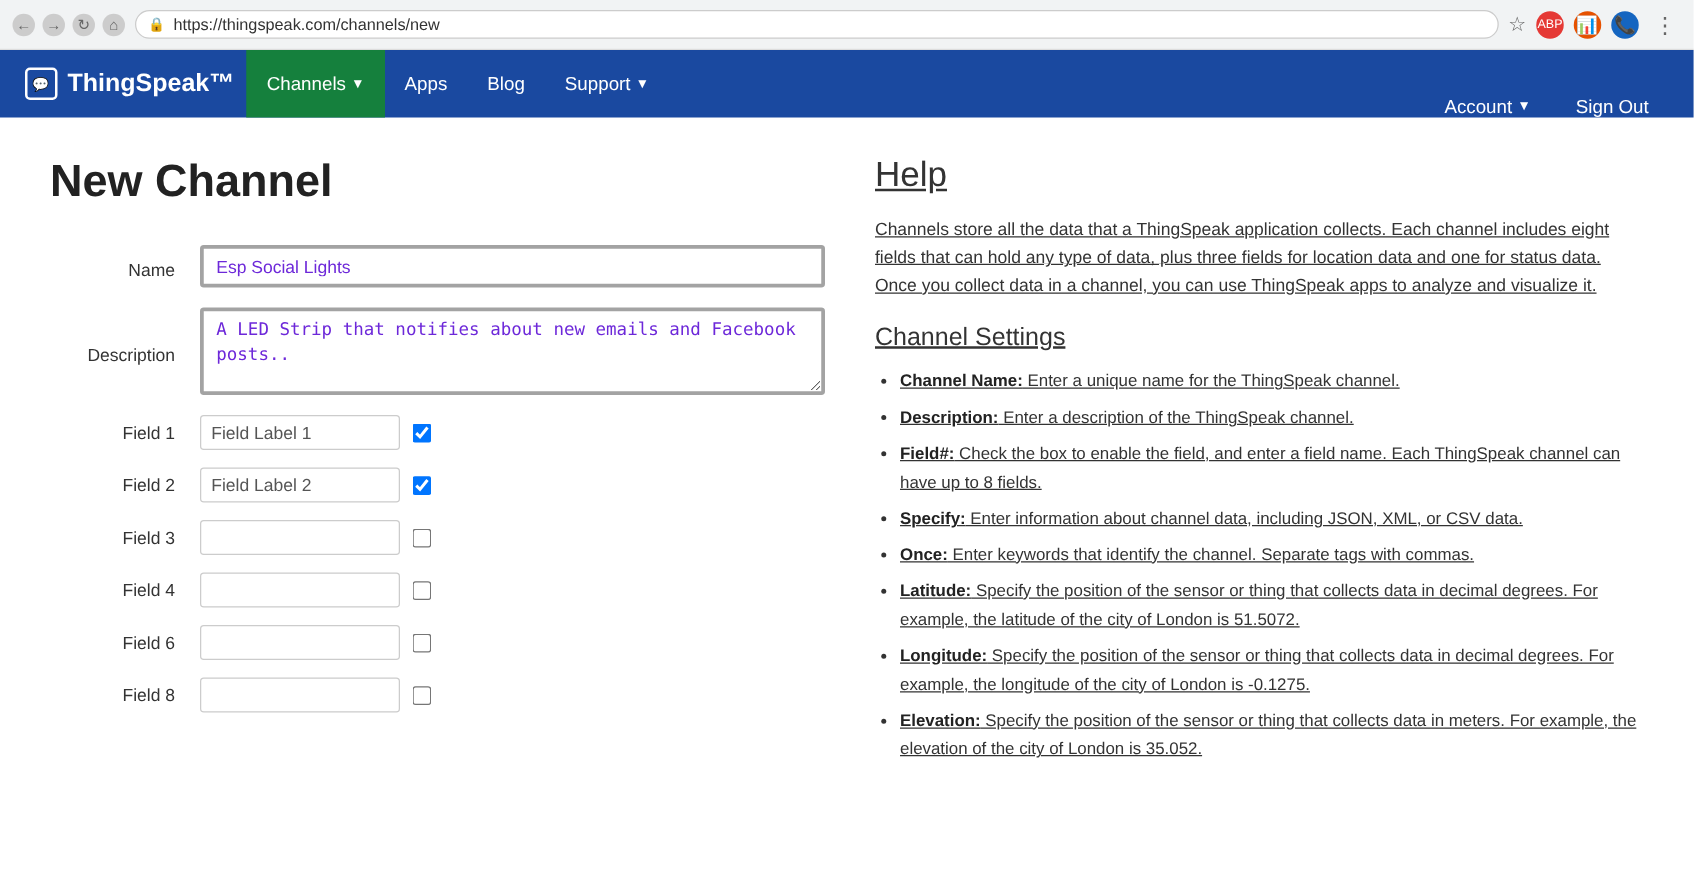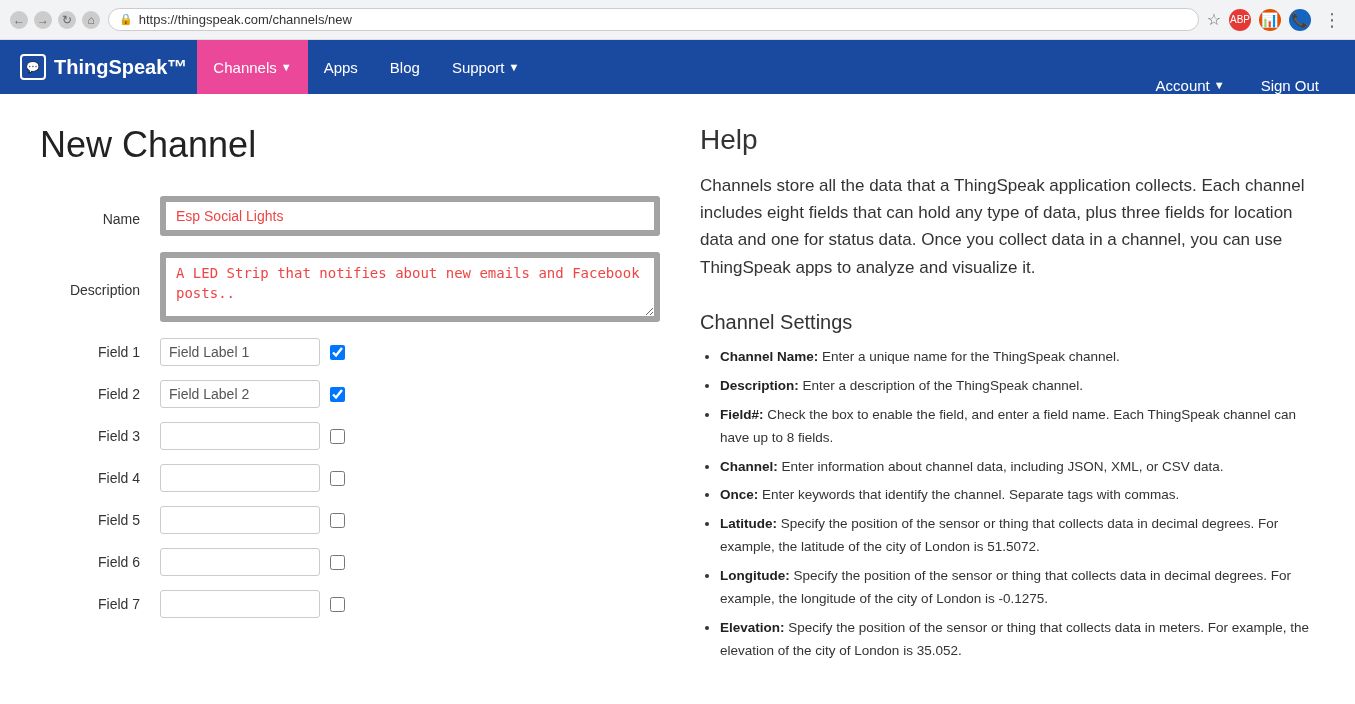--- a/index.html
+++ b/index.html
@@ -76,38 +76,38 @@
     .nav-item {
       color: #fff;
       padding: 0 16px;
       height: 54px;
       display: flex; align-items: center;
       cursor: pointer;
       font-size: 15px;
       text-decoration: none;
       position: relative;
     }
-    .nav-item.active { background: #ec4899; }
+    .nav-item.active { background: #15803d; }
     .nav-item .caret { margin-left: 4px; font-size: 11px; }
     .nav-right { display: flex; align-items: center; gap: 4px; margin-left: auto; margin-top: 36px; }
     .nav-right .nav-item { font-size: 15px; }
 
     
     .main-container {
       display: flex;
       max-width: 1355px;
       padding: 30px 40px;
       gap: 40px;
     }
     .left-panel { flex: 0 0 620px; max-width: 620px; }
-    .right-panel { flex: 1; }
+    .right-panel { flex: 1; text-decoration: underline; }
 
     h1.page-title {
       font-size: 36px;
-      font-weight: normal;
+      font-weight: bold;
       color: #222;
       margin-bottom: 30px;
     }
 
     
     .form-row {
       display: flex;
       align-items: center;
       margin-bottom: 16px;
     }
@@ -116,24 +116,24 @@
       text-align: right;
       padding-right: 20px;
       padding-top: 6px;
       font-size: 14px;
       color: #333;
       flex-shrink: 0;
     }
     .form-input {
       flex: 1;
       padding: 6px 10px;
-      border: 6px solid #a3a3a3;
+      border: 3px solid #a3a3a3;
       border-radius: 3px;
       font-size: 14px;
-      color: #ef4444;
+      color: #6d28d9;
       outline: none;
     }
     textarea.form-input {
       resize: vertical;
       min-height: 70px;
       line-height: 1.4;
     }
     .field-row {
       display: flex;
       align-items: center;
@@ -168,24 +168,24 @@
       color: #333;
       margin-bottom: 16px;
     }
     .help-section-title {
       font-size: 20px;
       font-weight: normal;
       color: #333;
       margin-bottom: 12px;
     }
     .help-text {
-      font-size: 17px;
+      font-size: 14px;
       color: #333;
       line-height: 1.6;
-      margin-bottom: 30px;
+      margin-bottom: 20px;
     }
     .help-list {
       padding-left: 20px;
       font-size: 13.5px;
       color: #333;
       line-height: 1.7;
     }
     .help-list li { margin-bottom: 6px; }
     .help-list li b { color: #222; }
 
@@ -281,46 +281,41 @@
             <label class="field-label">Field 3</label>
             <input type="text" class="field-input" style="">
             <input type="checkbox" class="field-checkbox" style="">
           </div>
           <div class="field-row">
             <label class="field-label">Field 4</label>
             <input type="text" class="field-input" style="">
             <input type="checkbox" class="field-checkbox" style="">
           </div>
           <div class="field-row">
-            <label class="field-label">Field 5</label>
-            <input type="text" class="field-input" style="">
-            <input type="checkbox" class="field-checkbox" style="">
-          </div>
-          <div class="field-row">
             <label class="field-label">Field 6</label>
             <input type="text" class="field-input" style="">
             <input type="checkbox" class="field-checkbox" style="">
           </div>
           <div class="field-row">
-            <label class="field-label">Field 7</label>
+            <label class="field-label">Field 8</label>
             <input type="text" class="field-input" style="">
             <input type="checkbox" class="field-checkbox" style="">
           </div>
         </div>
     </div>
 
     <div class="right-panel">
       <h2 class="help-title">Help</h2>
       <p class="help-text">Channels store all the data that a ThingSpeak application collects. Each channel includes eight fields that can hold any type of data, plus three fields for location data and one for status data. Once you collect data in a channel, you can use ThingSpeak apps to analyze and visualize it.</p>
       <h3 class="help-section-title">Channel Settings</h3>
       <ul class="help-list" id="settings-list">
           <li><b>Channel Name:</b> Enter a unique name for the ThingSpeak channel.</li>
           <li><b>Description:</b> Enter a description of the ThingSpeak channel.</li>
           <li><b>Field#:</b> Check the box to enable the field, and enter a field name. Each ThingSpeak channel can have up to 8 fields.</li>
-          <li><b>Channel:</b> Enter information about channel data, including JSON, XML, or CSV data.</li>
+          <li><b>Specify:</b> Enter information about channel data, including JSON, XML, or CSV data.</li>
           <li><b>Once:</b> Enter keywords that identify the channel. Separate tags with commas.</li>
           <li><b>Latitude:</b> Specify the position of the sensor or thing that collects data in decimal degrees. For example, the latitude of the city of London is 51.5072.</li>
           <li><b>Longitude:</b> Specify the position of the sensor or thing that collects data in decimal degrees. For example, the longitude of the city of London is -0.1275.</li>
           <li><b>Elevation:</b> Specify the position of the sensor or thing that collects data in meters. For example, the elevation of the city of London is 35.052.</li>
         </ul>
     </div>
 
   </div>
 </div>
 

